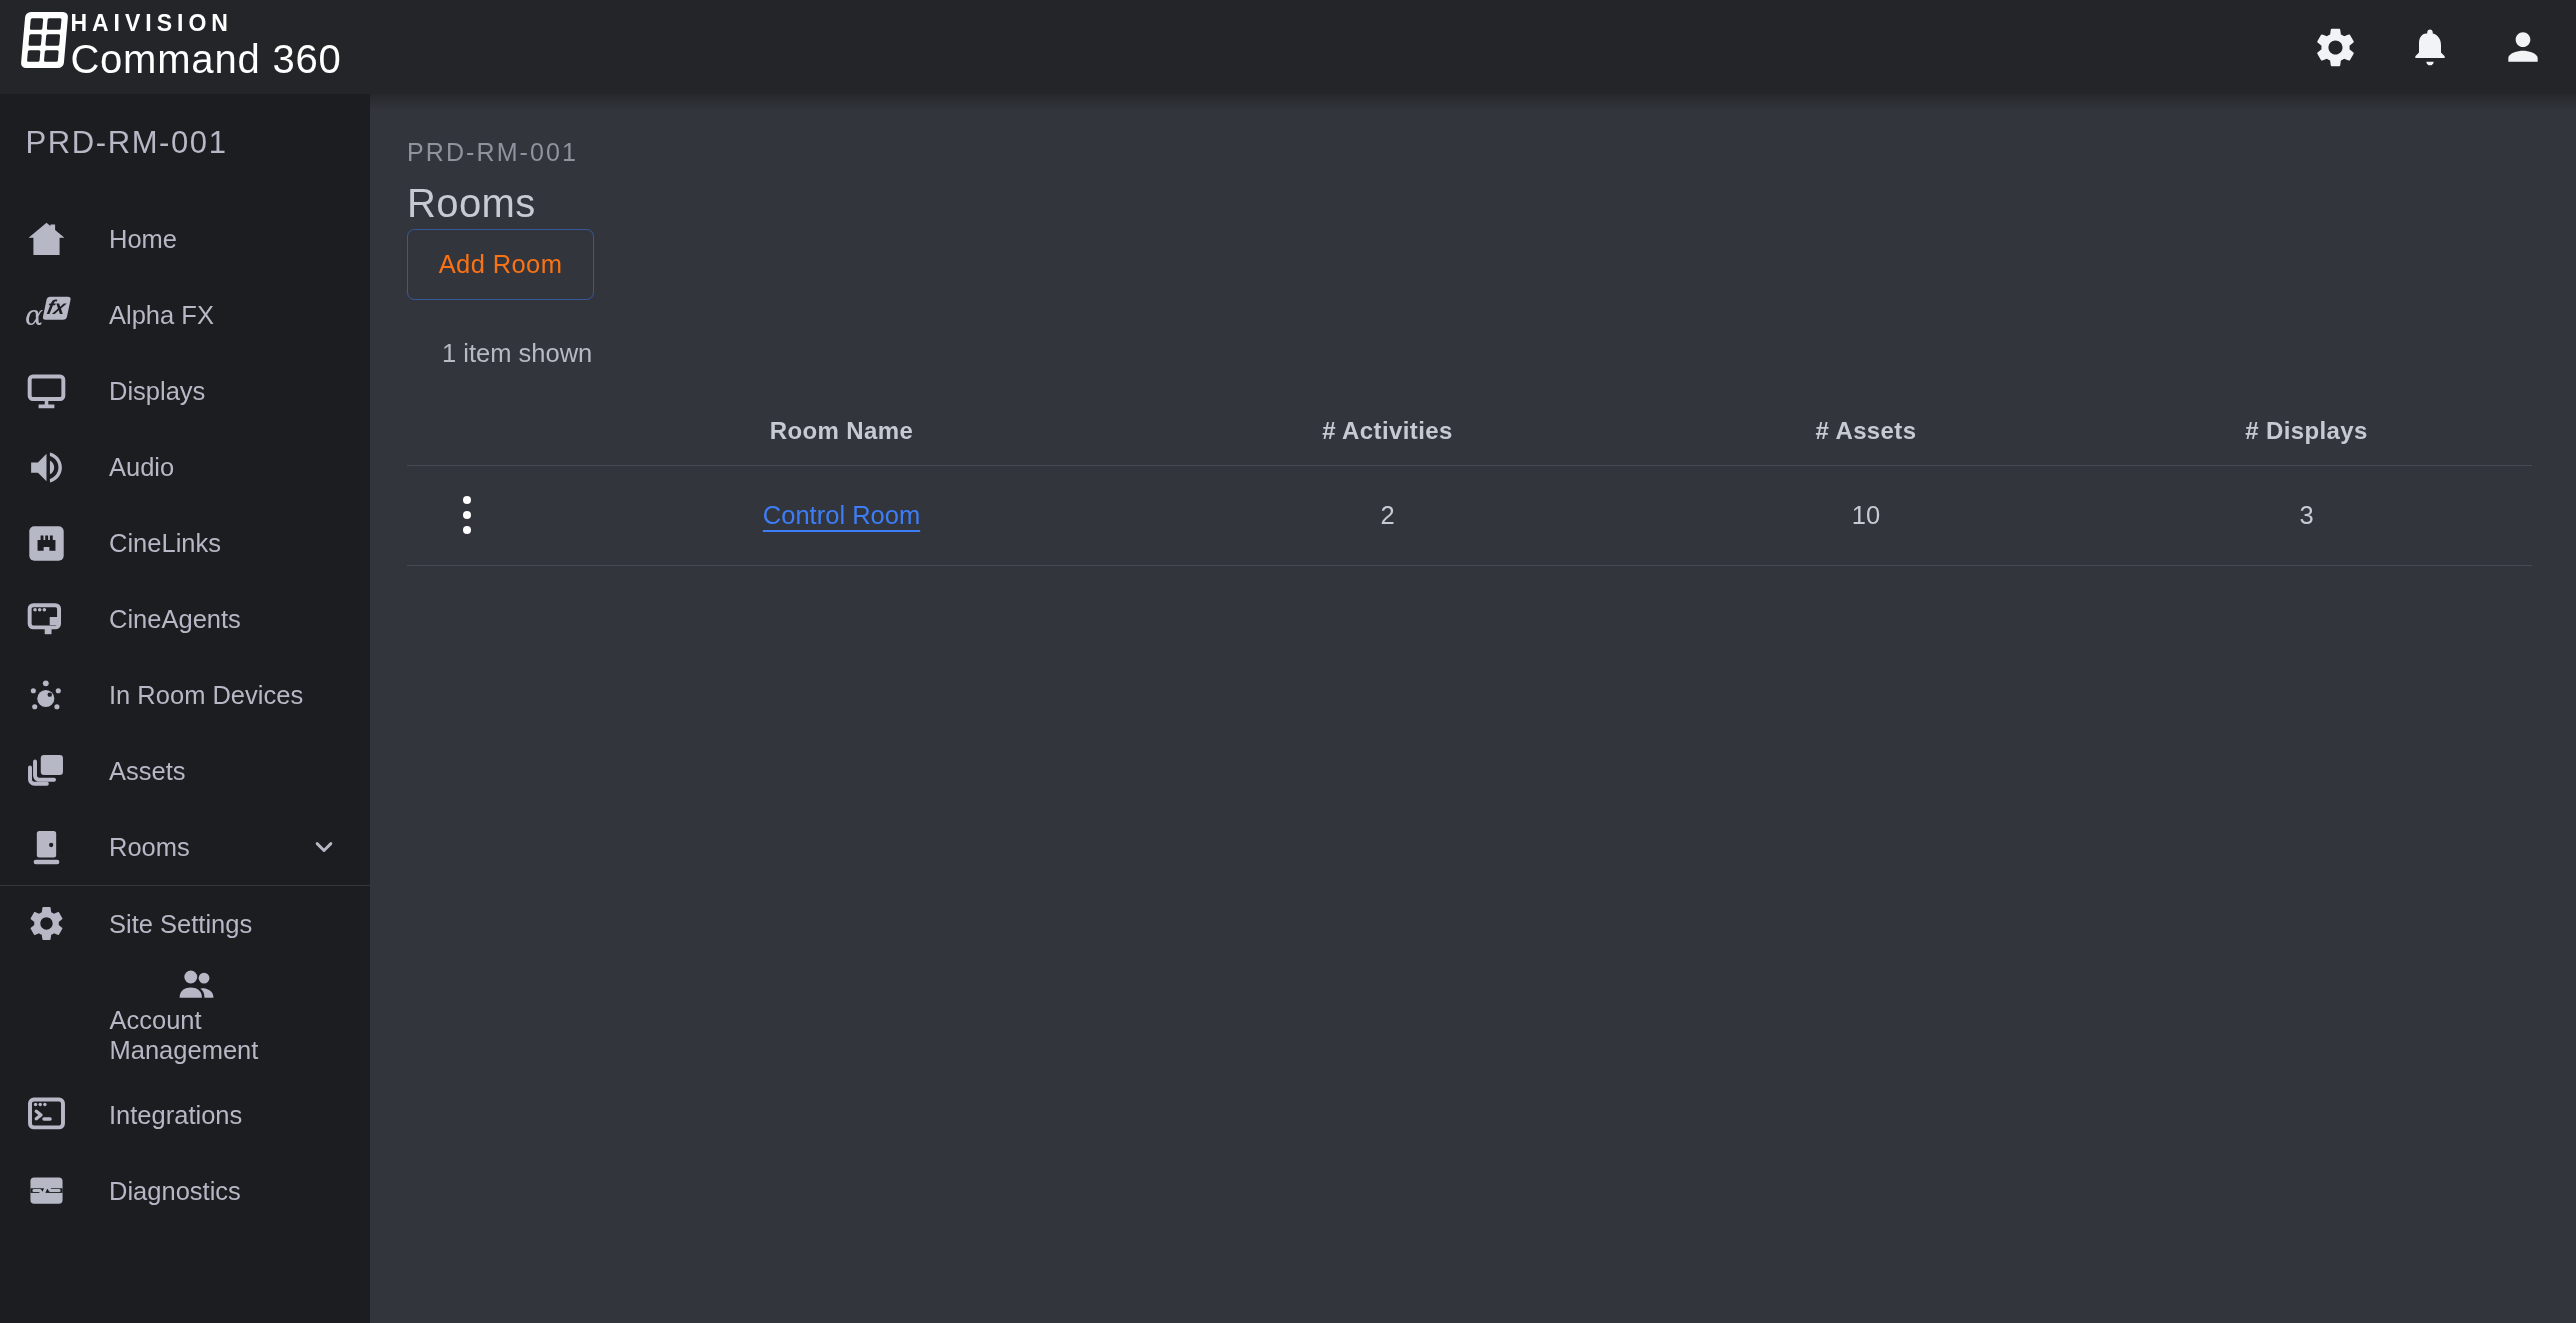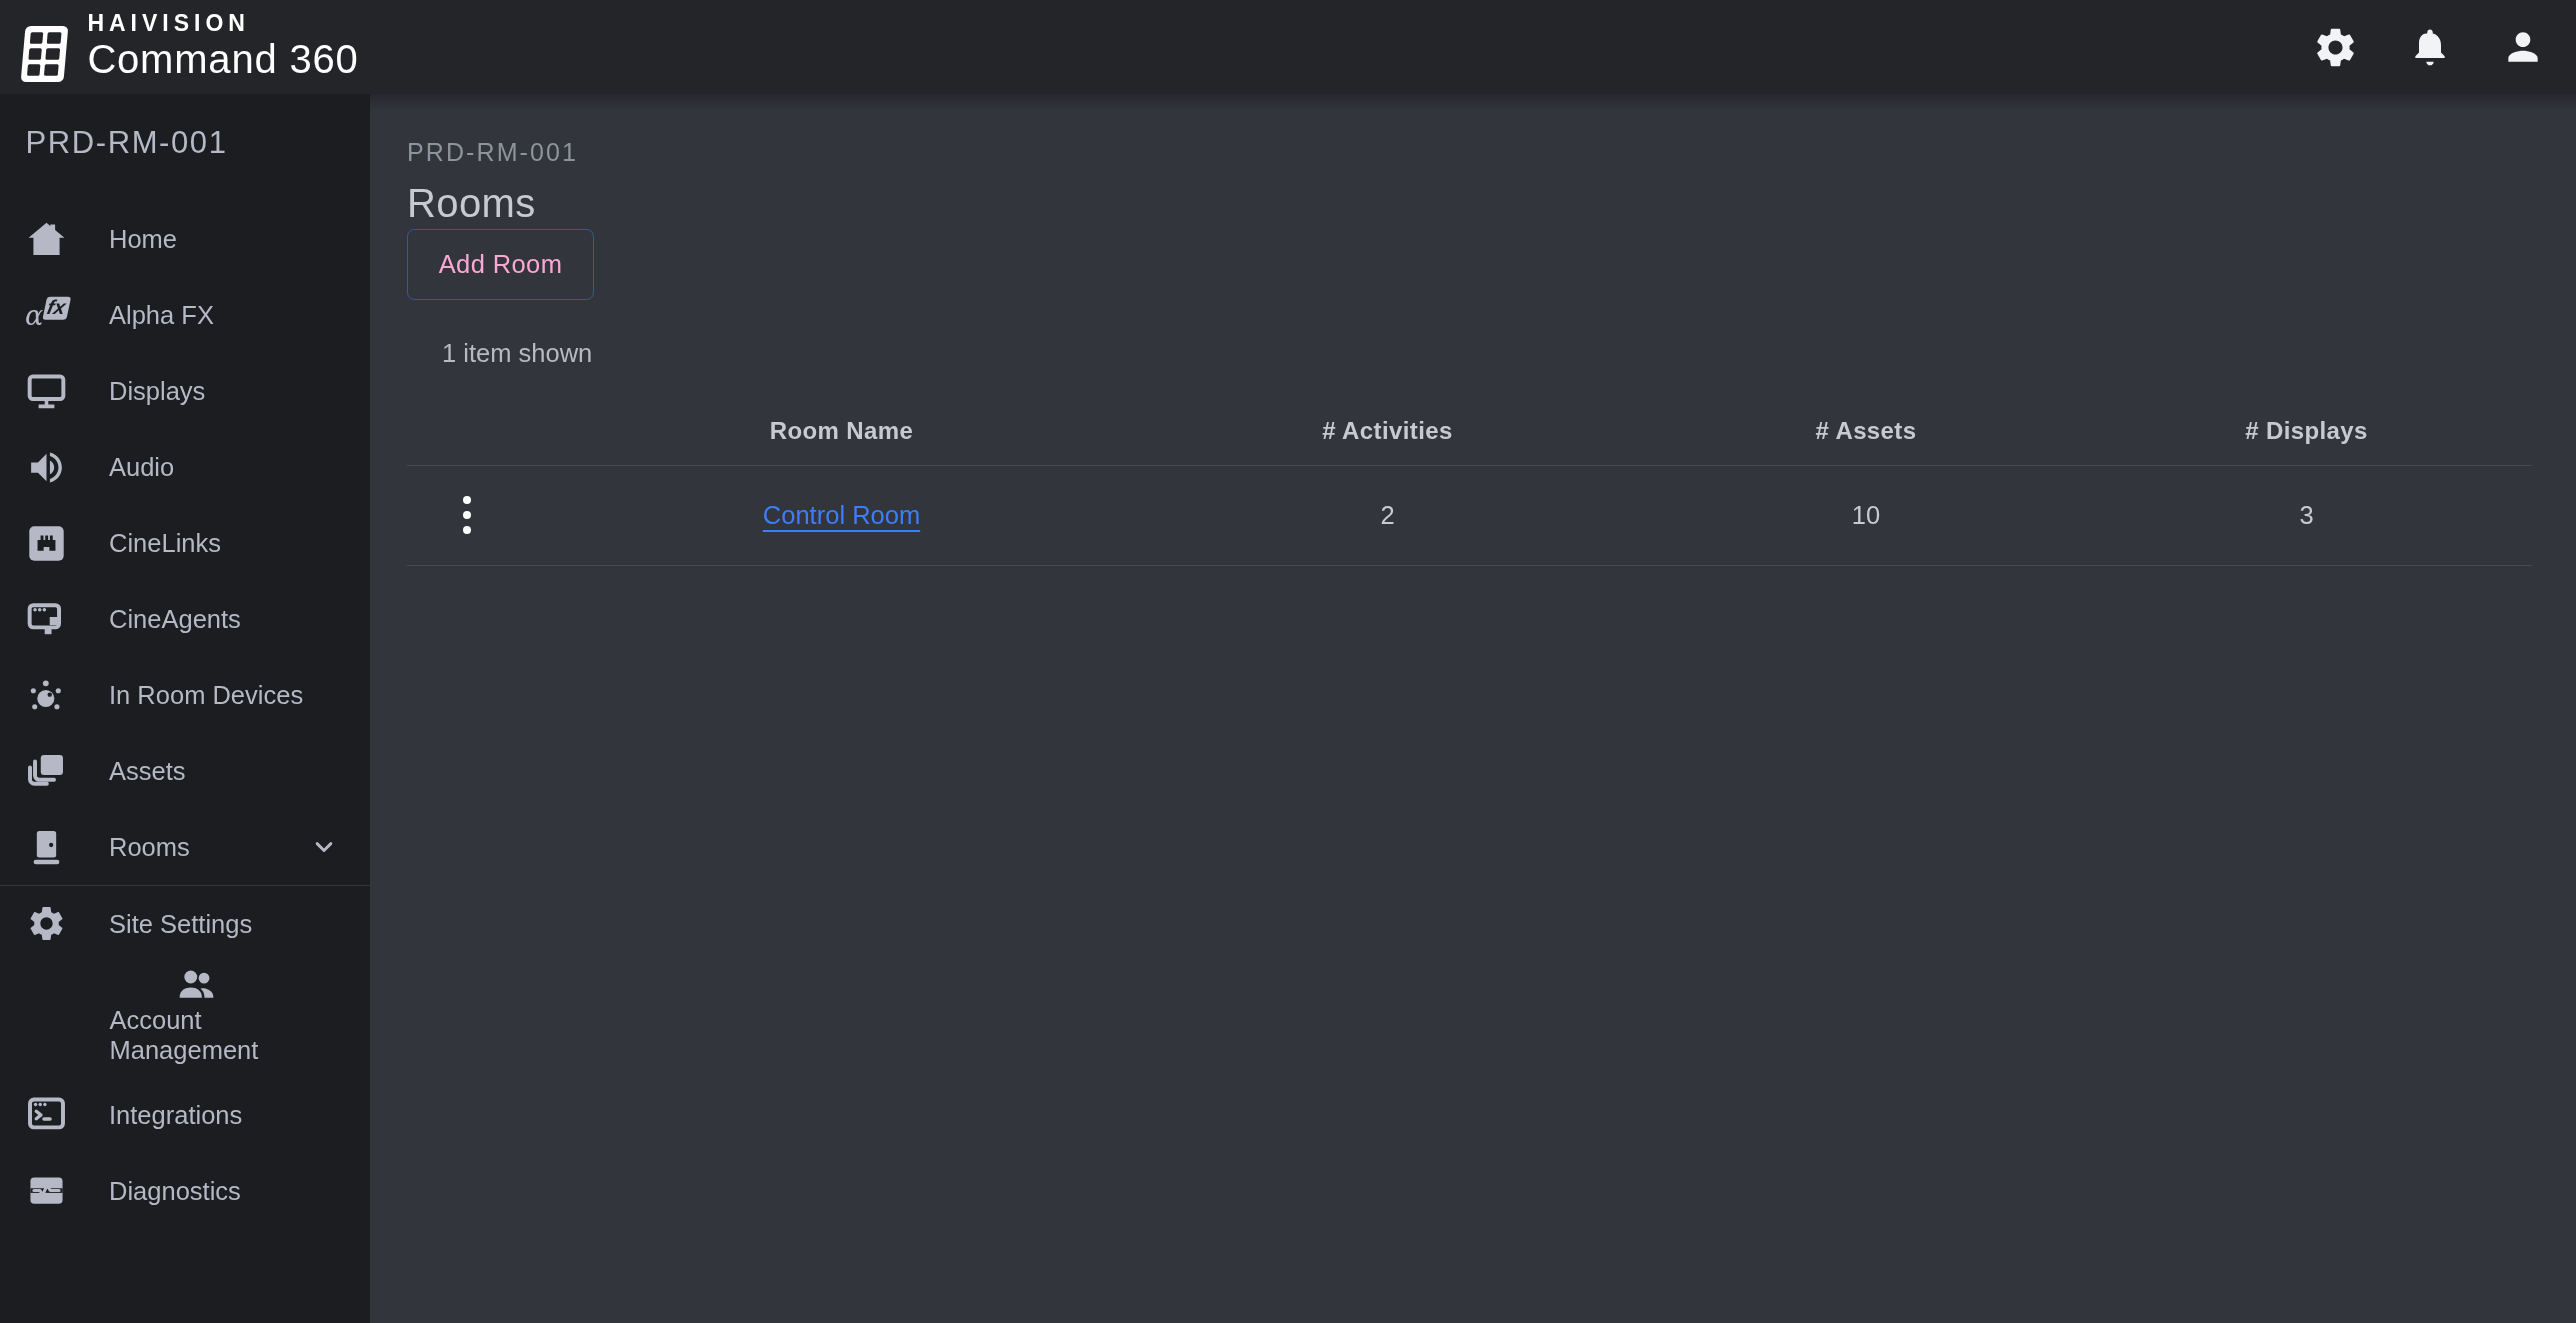--- a/index.html
+++ b/index.html
@@ -11,21 +11,21 @@
   }
   .app { display:flex; flex-direction:column; width:100%; height:100%; }
 
   
   .topbar {
     height:94px; flex:none;
     background:#242529;
     display:flex; align-items:center; justify-content:space-between;
     padding:0 31px 0 21.4px;
   }
-  .brand { display:flex; align-items:flex-end; gap:19px; cursor:pointer; }
+  .brand { display:flex; align-items:flex-start; gap:2px; cursor:pointer; }
   .logo-mark { transform:skewX(-5deg); display:flex; }
   .brand-text { display:flex; flex-direction:column; }
   .brand-name {
     font-size:23px; font-weight:700; letter-spacing:5px;
     color:#ffffff; line-height:25px;
   }
   .brand-product {
     font-size:40px; font-weight:300; color:#ffffff;
     line-height:48px; letter-spacing:0.8px; margin-top:-1.6px; white-space:nowrap;
   }
@@ -89,21 +89,21 @@
     font-size:25px; line-height:28px; letter-spacing:2.1px; color:#8f939d;
   }
   .page-title {
     margin-top:13px; font-size:40px; line-height:48px; font-weight:300;
     letter-spacing:0.4px; color:#c7cad2;
   }
   .add-room-btn {
     margin-top:1.6px; width:187px; height:71px;
     background:transparent;
     border:1.6px solid rgba(59,124,247,0.5); border-radius:7.4px;
-    color:#f9a8d4; font-size:25.5px; font-family:inherit; letter-spacing:0.4px;
+    color:#f97316; font-size:25.5px; font-family:inherit; letter-spacing:0.4px;
     cursor:pointer;
   }
   .items-shown {
     margin:38px 0 0 35px; font-size:25.5px; line-height:30px; color:#b7bac2;
   }
 
   
   .rooms-table { margin-top:30px; width:100%; }
   .t-row {
     display:grid;

